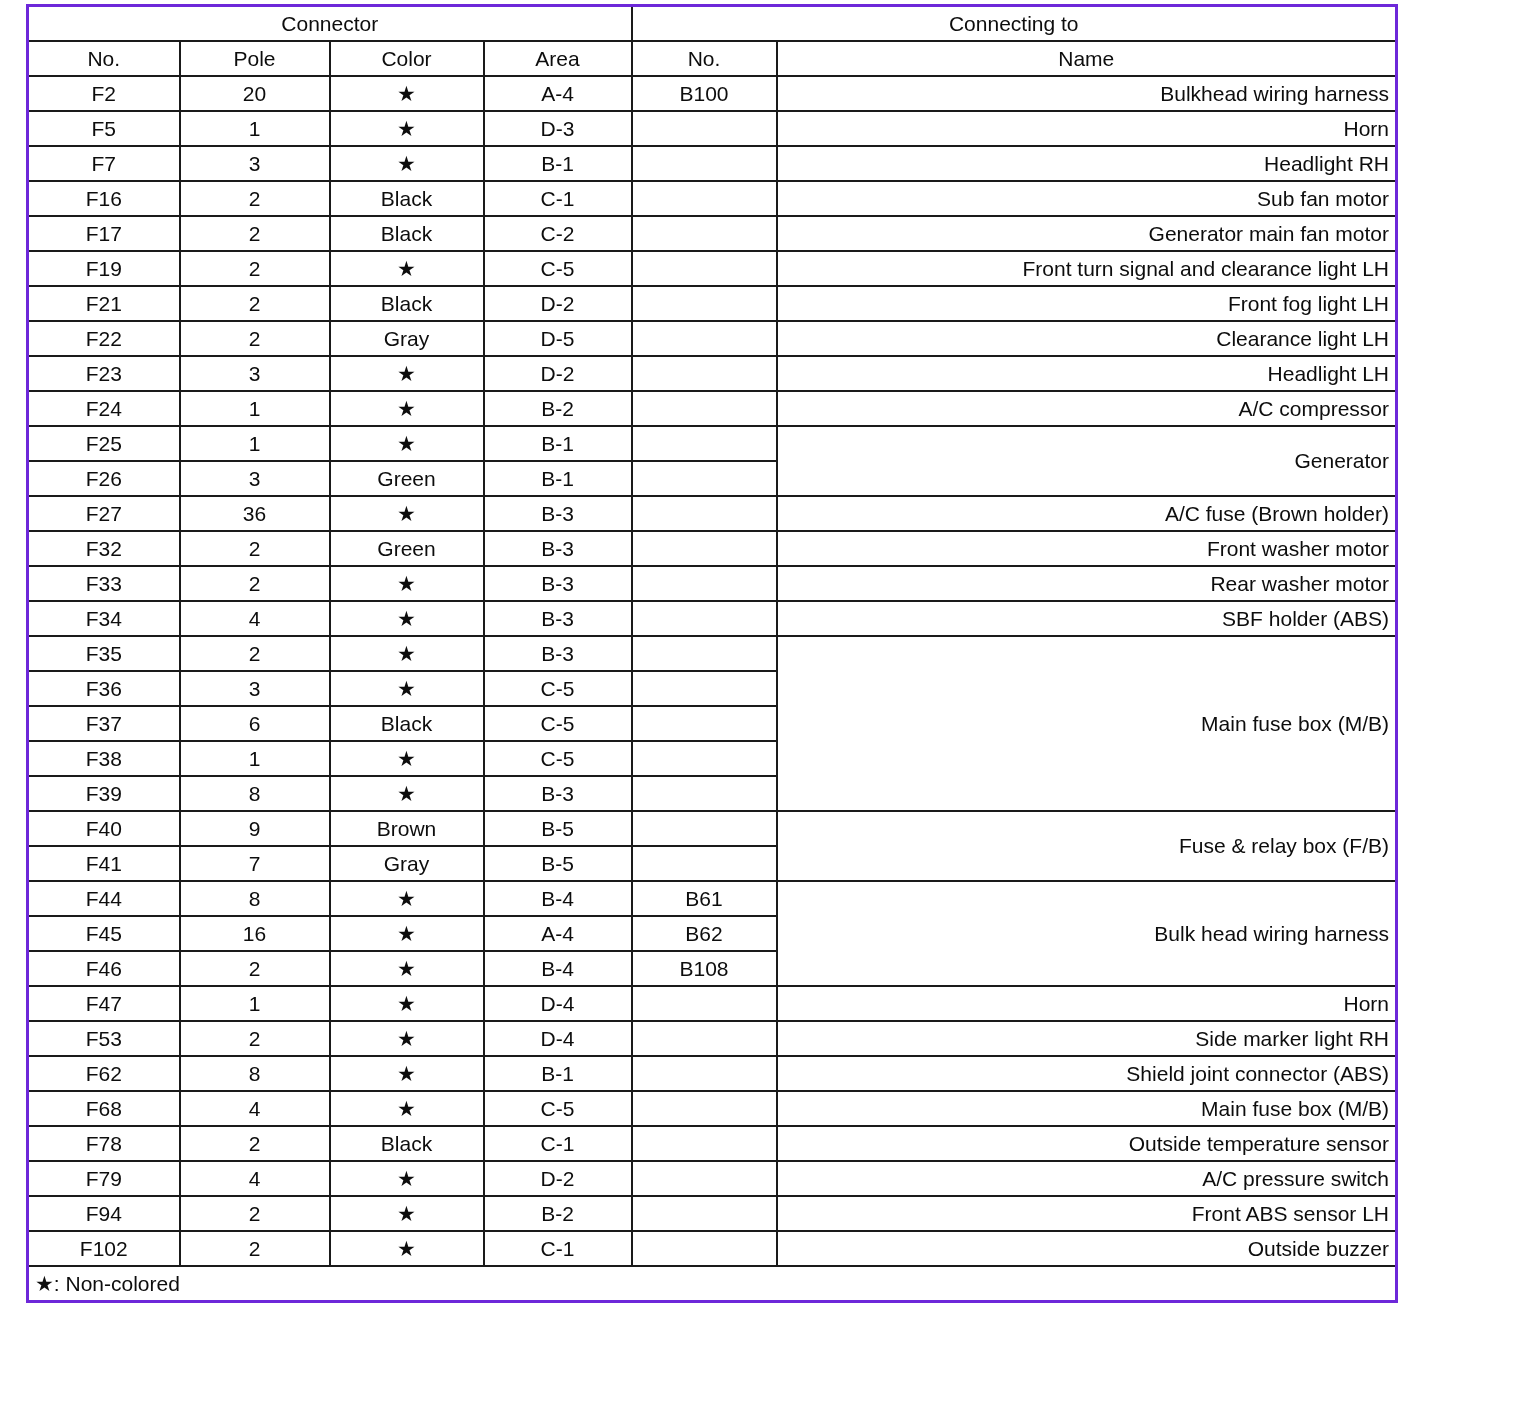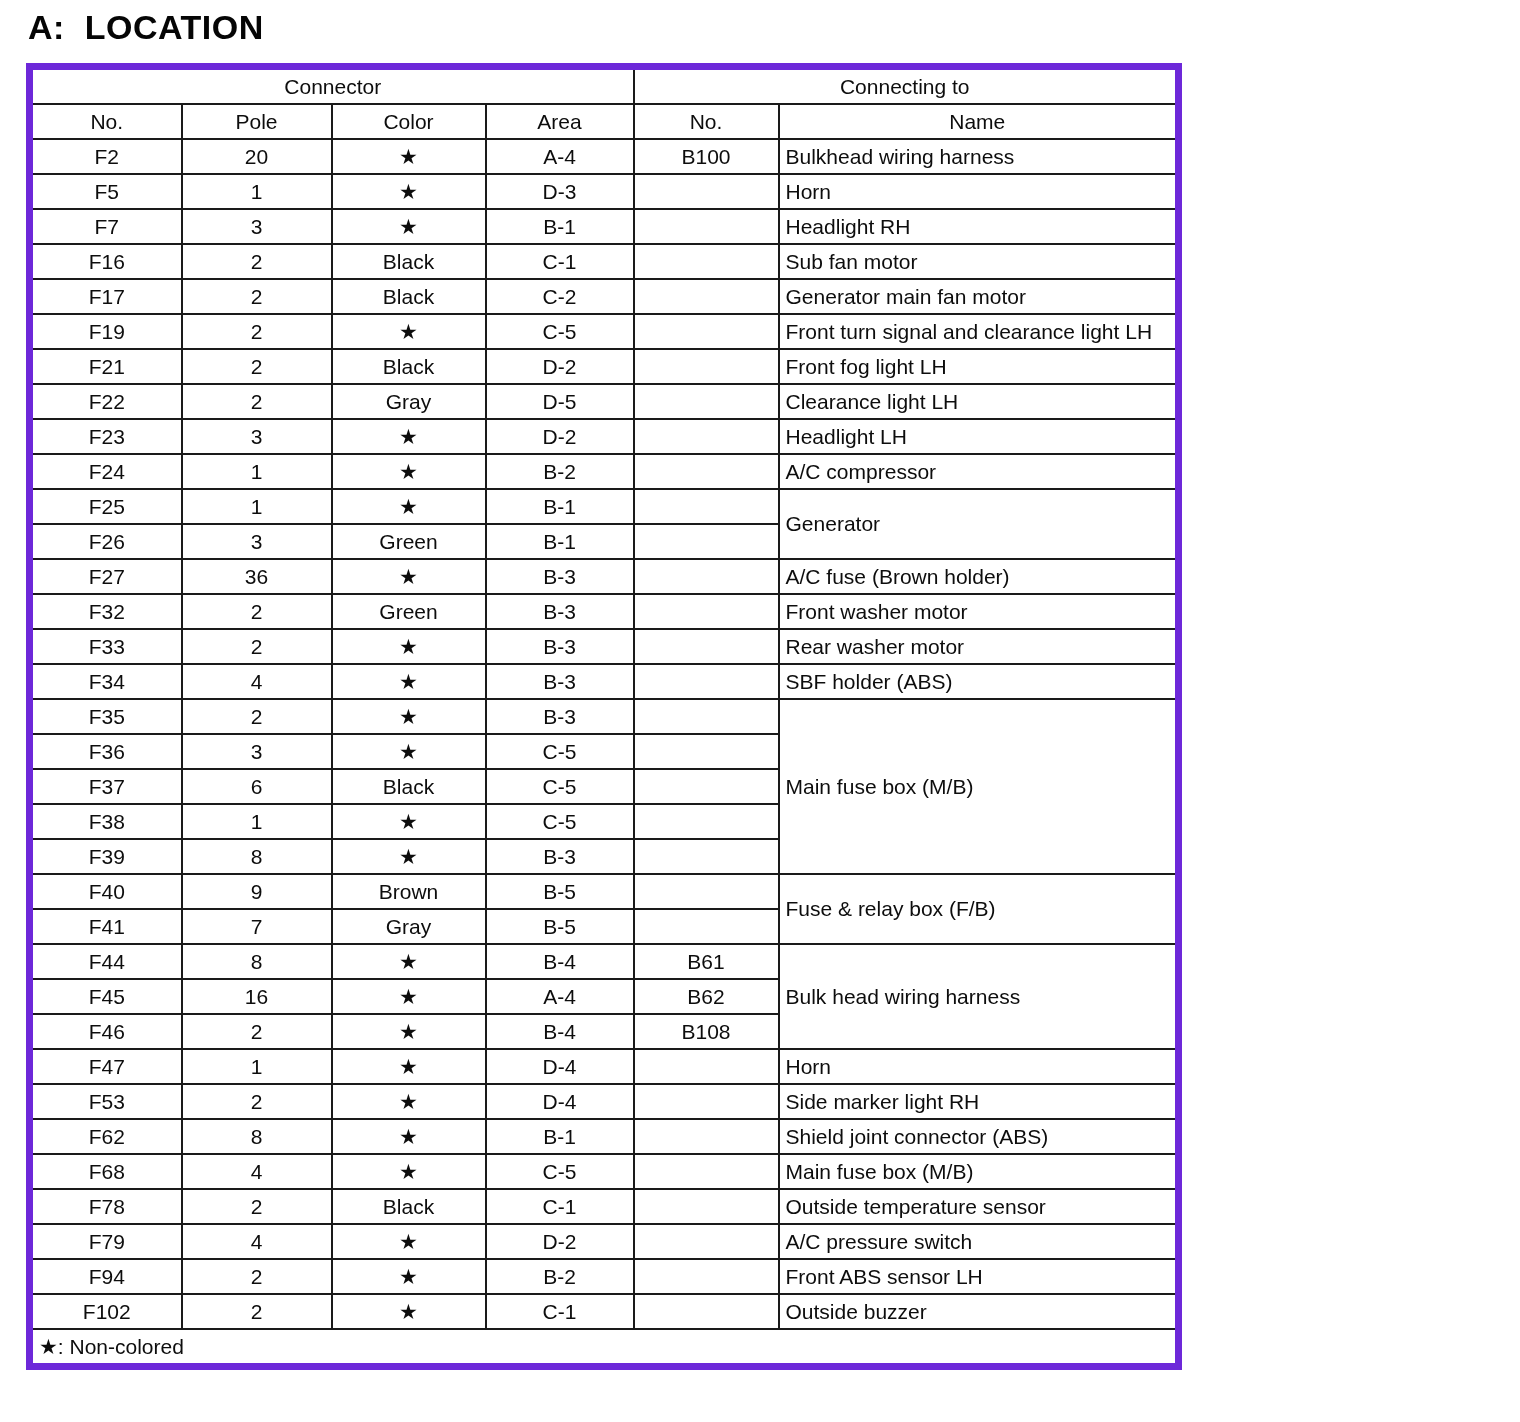--- a/index.html
+++ b/index.html
@@ -18,51 +18,50 @@
     font-size: 34px;
     font-weight: bold;
     margin: 4px 0 16px 2px;
     letter-spacing: 0.5px;
     white-space: pre;
     color: #050505;
   }
   table.loc {
     border-collapse: collapse;
     table-layout: fixed;
-    width: 1156px;
-    border: 7px solid #6d28d9;
+    width: 1372px;
+    border: 3px solid #6d28d9;
     background: #fff;
   }
   table.loc th,
   table.loc td {
     border: 2px solid #1a1a1a;
     font-size: 21px;
     font-weight: normal;
     height: 33px;
     padding: 0 6px;
     overflow: hidden;
     white-space: nowrap;
     color: #0d0d0d;
   }
   .c-center { text-align: center; }
-  .c-name   { text-align: left; padding-left: 13px; }
+  .c-name   { text-align: right; padding-left: 13px; }
   th { text-align: center; }
   td.star { font-size: 23px; line-height: 1; }
   td.footnote {
     text-align: left;
     padding-left: 8px;
     font-size: 21px;
     height: 31px;
   }
 </style>
 </head>
 <body>
 
 <div class="page">
-  <h1 class="title">A:  LOCATION</h1>
 
   <table class="loc">
     <colgroup>
       <col style="width:152px">
       <col style="width:150px">
       <col style="width:154px">
       <col style="width:148px">
       <col style="width:145px">
       <col>
     </colgroup>

